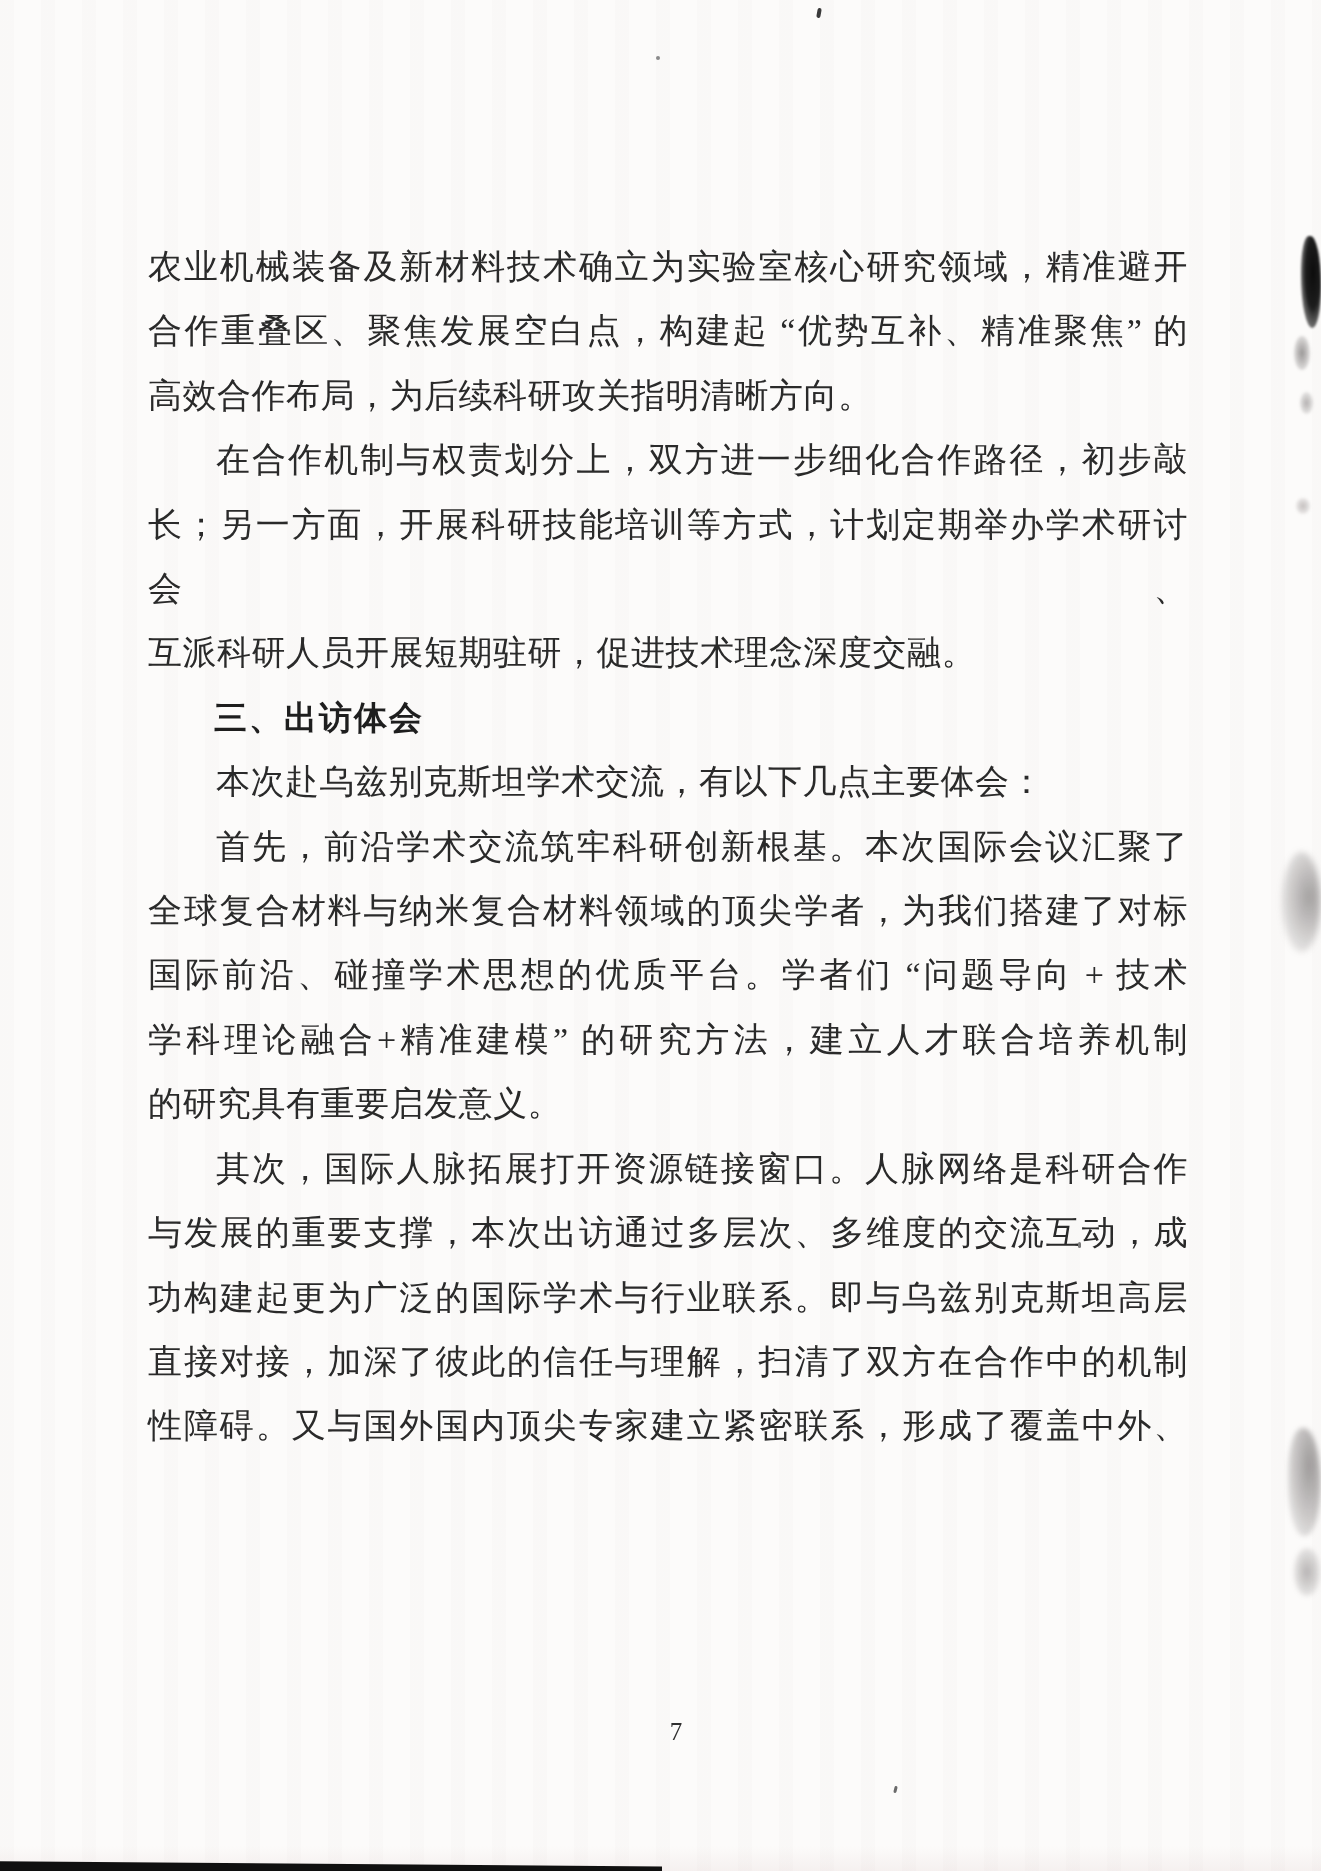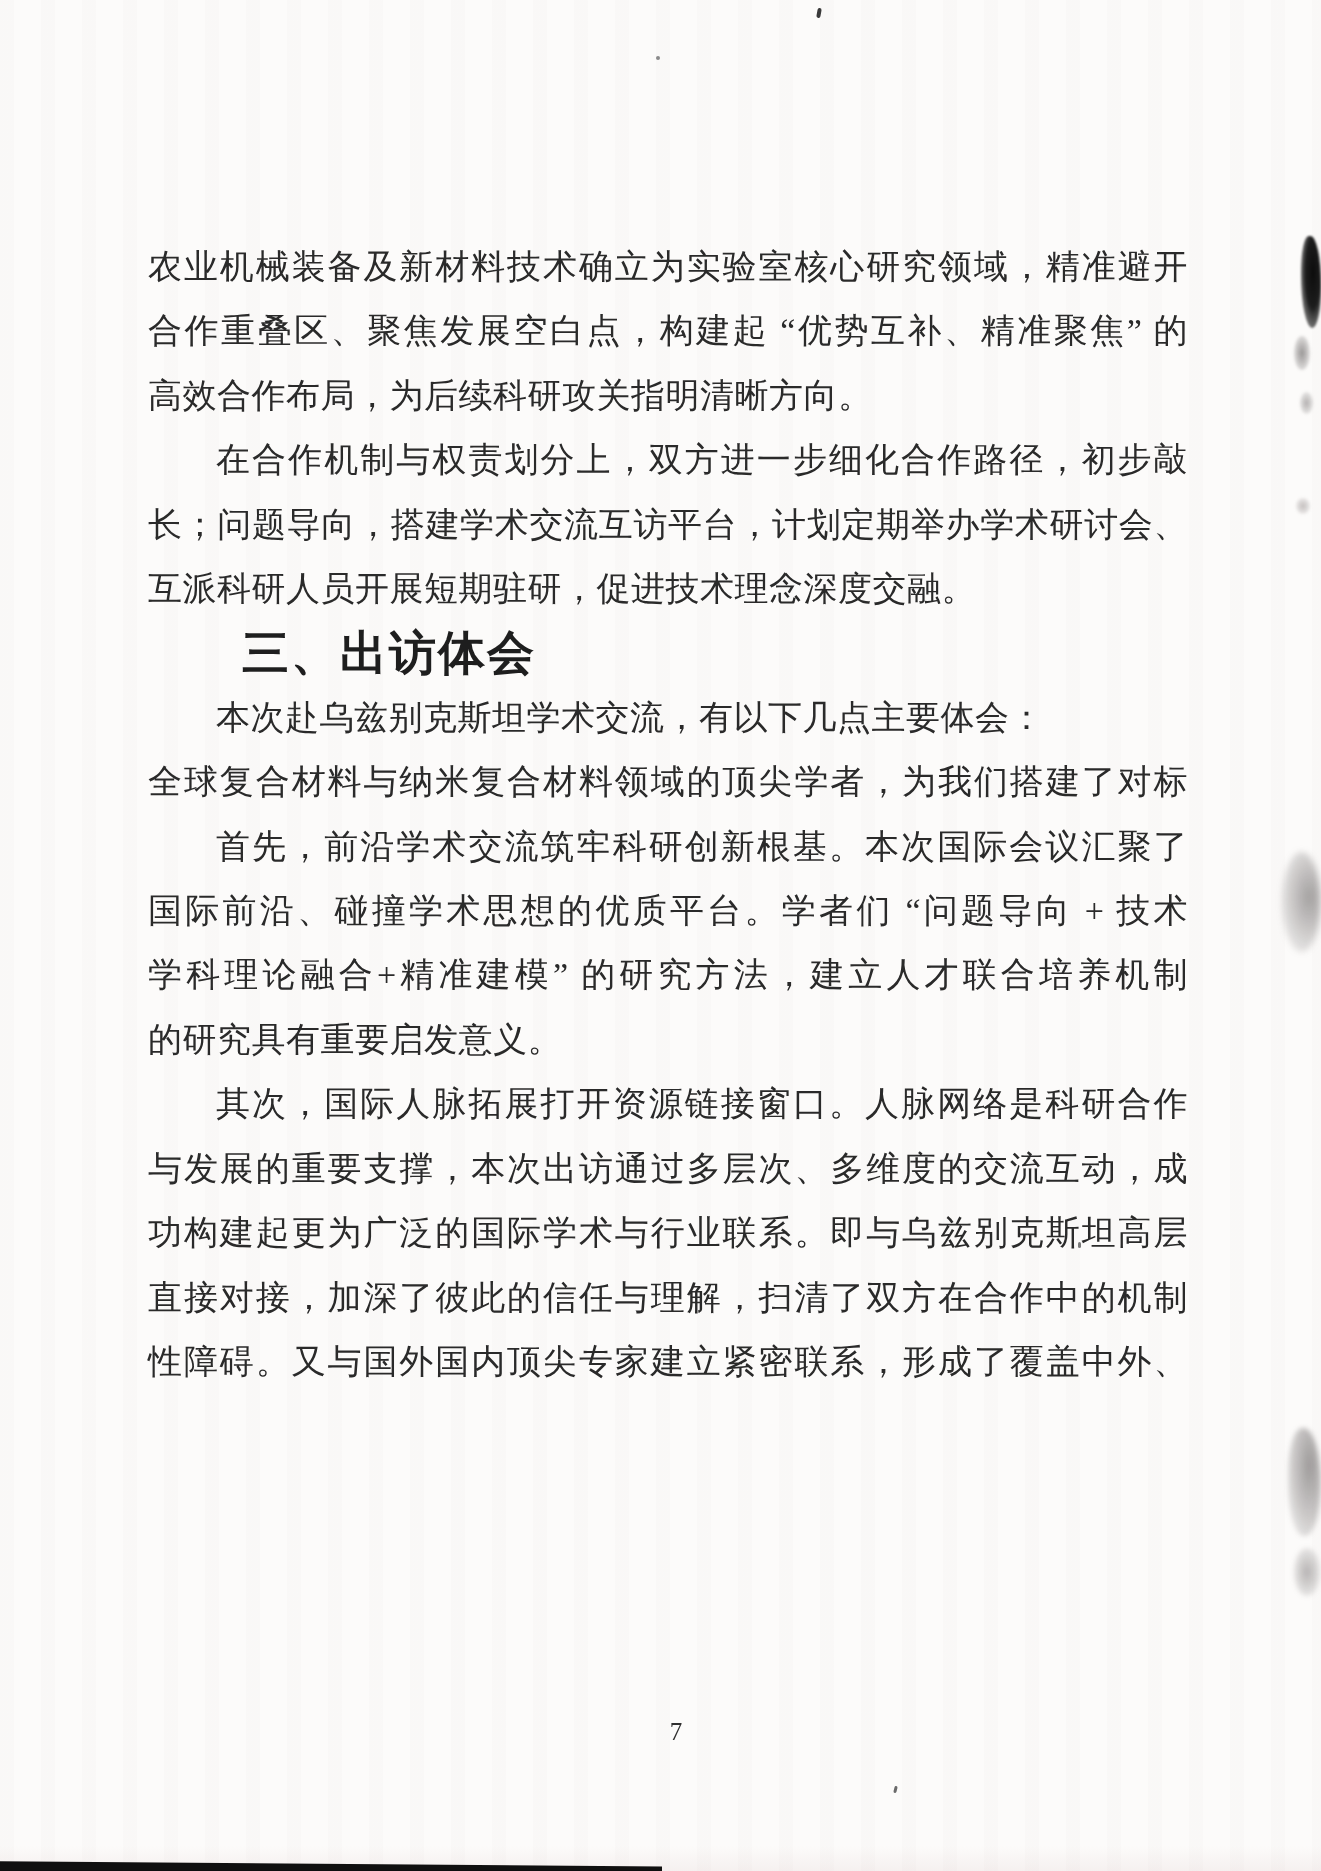--- a/index.html
+++ b/index.html
@@ -20,21 +20,21 @@
     position:absolute;left:148px;top:235px;width:1040px;
     font-size:34px;line-height:64.4px;color:#2a2a2a;
     letter-spacing:0.5px;
   }
   .line{min-height:64.4px;text-align:justify;}
   .j{text-align-last:justify;}
   .e{text-align:center;text-align-last:left;}
   .ind{text-indent:2em;}
   .head{
     font-family:"Liberation Sans","DejaVu Sans",sans-serif;
-    font-weight:bold;font-size:47px;color:#1e1e1e;letter-spacing:2px;
+    font-weight:bold;font-size:33px;color:#1e1e1e;letter-spacing:2px;
   }
   .pagenum{
     position:absolute;left:640px;top:1718px;width:72px;
     text-align:center;font-size:25px;color:#2f2f2f;
     font-family:"Liberation Serif","DejaVu Serif",serif;
   }
   
   .art{position:absolute;pointer-events:none;}
   .ink-blob{
     left:1301px;top:236px;width:20px;height:92px;
@@ -77,26 +77,26 @@
 </head>
 <body>
 
 <div class="page">
 
   <div class="textblock">
     <div class="line j">农业机械装备及新材料技术确立为实验室核心研究领域，精准避开</div>
     <div class="line j">合作重叠区、聚焦发展空白点，构建起 “优势互补、精准聚焦” 的</div>
     <div class="line e">高效合作布局，为后续科研攻关指明清晰方向。</div>
     <div class="line j ind">在合作机制与权责划分上，双方进一步细化合作路径，初步敲</div>
-    <div class="line j">长；问题导向，搭建学术交流互访平台，计划定期举办学术研讨会、</div>
+    <div class="line j">长；另一方面，开展科研技能培训等方式，计划定期举办学术研讨会、</div>
     <div class="line e">互派科研人员开展短期驻研，促进技术理念深度交融。</div>
     <div class="line e ind head">三、出访体会</div>
     <div class="line e ind">本次赴乌兹别克斯坦学术交流，有以下几点主要体会：</div>
+    <div class="line j ind">首先，前沿学术交流筑牢科研创新根基。本次国际会议汇聚了</div>
     <div class="line j">全球复合材料与纳米复合材料领域的顶尖学者，为我们搭建了对标</div>
-    <div class="line j ind">首先，前沿学术交流筑牢科研创新根基。本次国际会议汇聚了</div>
     <div class="line j">国际前沿、碰撞学术思想的优质平台。学者们 “问题导向 + 技术</div>
     <div class="line j">学科理论融合+精准建模” 的研究方法，建立人才联合培养机制</div>
     <div class="line e">的研究具有重要启发意义。</div>
     <div class="line j ind">其次，国际人脉拓展打开资源链接窗口。人脉网络是科研合作</div>
     <div class="line j">与发展的重要支撑，本次出访通过多层次、多维度的交流互动，成</div>
     <div class="line j">功构建起更为广泛的国际学术与行业联系。即与乌兹别克斯坦高层</div>
     <div class="line j">直接对接，加深了彼此的信任与理解，扫清了双方在合作中的机制</div>
     <div class="line j">性障碍。又与国外国内顶尖专家建立紧密联系，形成了覆盖中外、</div>
   </div>
 

